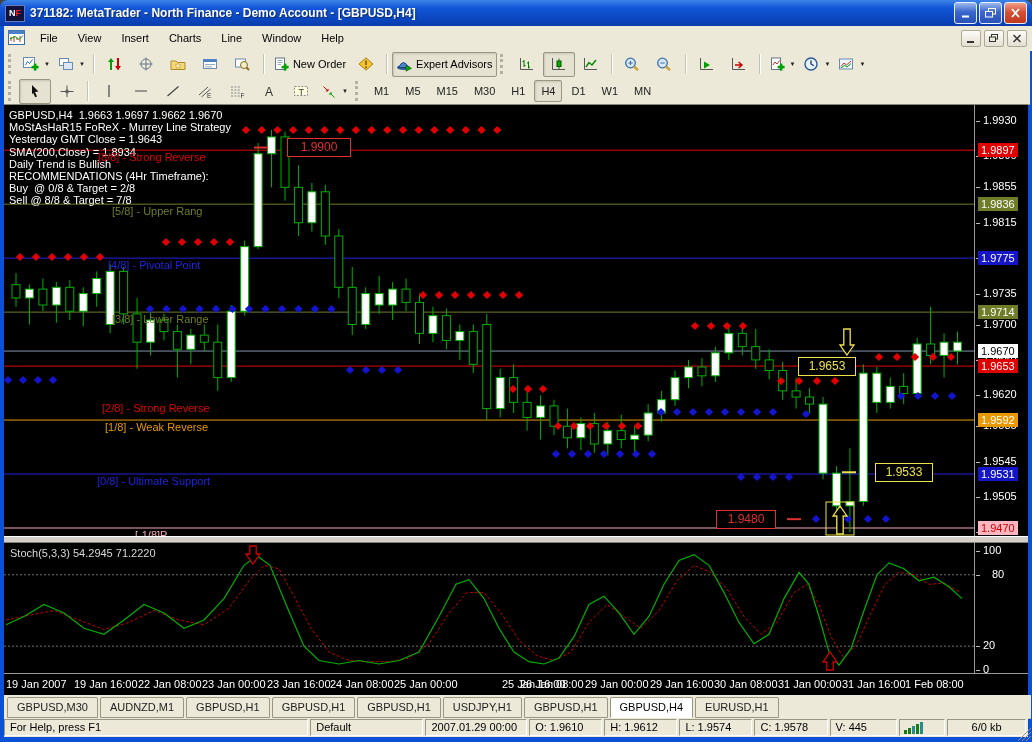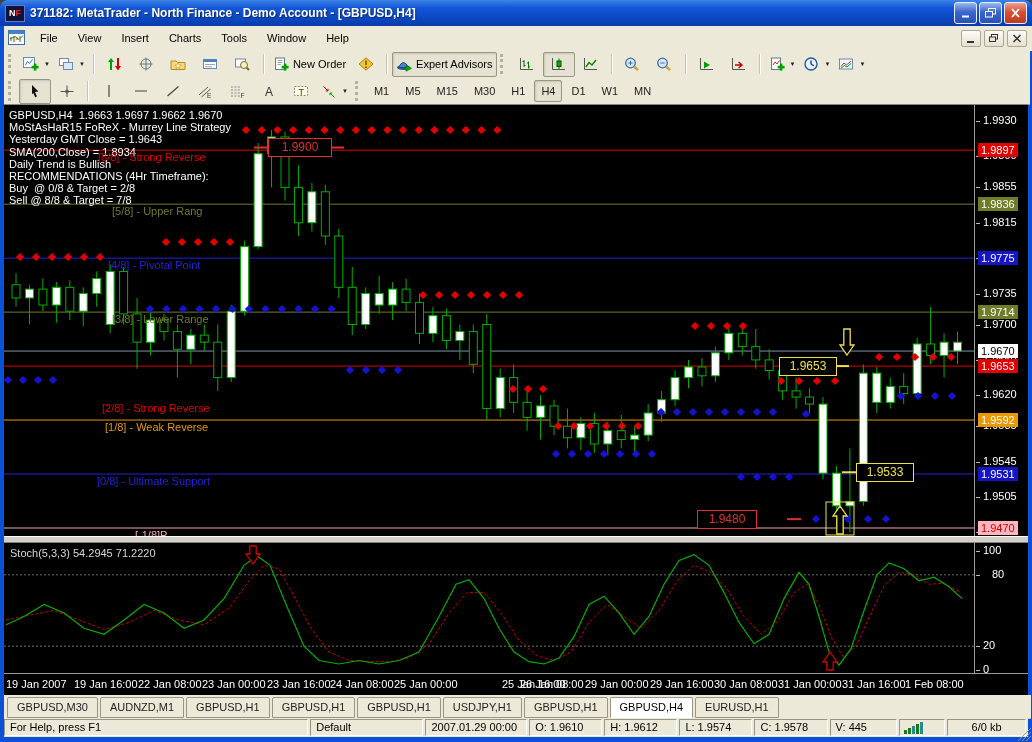--- a/index.html
+++ b/index.html
@@ -38,21 +38,21 @@
   .pane-main{position:absolute;left:0;top:0;width:970px;height:431px;overflow:hidden;}
   .axis-main{position:absolute;left:970px;top:0;width:54px;height:431px;border-left:1px solid #9a9a9a;}
   .splitter{position:absolute;left:0;top:431px;width:1024px;height:5px;background:#d4d0c8;border-top:1px solid #fff;border-bottom:1px solid #808080;}
   .pane-stoch{position:absolute;left:0;top:437px;width:970px;height:131px;overflow:hidden;}
   .axis-stoch{position:absolute;left:970px;top:437px;width:54px;height:131px;border-left:1px solid #9a9a9a;}
   .time-axis{position:absolute;left:0;top:568px;width:1024px;height:23px;border-top:1px solid #9a9a9a;}
   .time-label{position:absolute;top:4px;color:#fff;font-size:11px;white-space:nowrap;}
   .info-block{position:absolute;left:5px;top:4px;}
   .info-line{color:#fff;white-space:pre;line-height:12.2px;font-size:11px;}
   .murrey-label{position:absolute;font-size:11px;white-space:nowrap;}
-  .chart-tag{position:absolute;height:17px;line-height:16px;padding:0 4px;border:1px solid;font-size:12px;background:#000;z-index:5;}
+  .chart-tag{position:absolute;height:17px;line-height:16px;padding:0 4px;border:1px solid;font-size:12px;background:#000;z-index:5;margin-left:19px;}
   .axis-label{position:absolute;color:#fff;font-size:11px;left:8px;white-space:nowrap;}
   .axis-tick{position:absolute;left:1px;width:4px;height:1px;background:#bbb;}
   .axis-tag{position:absolute;left:3px;padding:0 3px;height:14px;line-height:14px;font-size:11px;white-space:nowrap;z-index:3;}
   .stoch-label{position:absolute;left:6px;top:5px;color:#d8d8d8;font-size:11px;}
   
   .tabbar{position:absolute;top:695px;left:4px;width:1024px;height:23px;background:#ece9d8;display:flex;align-items:flex-end;padding-left:3px;border-bottom:1px solid #c8c4b4;}
   .tab{height:19px;line-height:18px;padding:0 9px;border:1px solid #9a9684;background:#ece9d8;margin-right:2px;border-radius:2px 2px 0 0;color:#222;white-space:nowrap;}
   .tab.active{background:#fff;font-weight:normal;color:#000;border-bottom:1px solid #fff;margin-top:43px;}
   
   .statusbar{position:absolute;top:718px;left:4px;width:1024px;height:19px;background:#ece9d8;display:flex;align-items:stretch;}
@@ -96,21 +96,21 @@
         <rect x="0.5" y="0.5" width="16" height="14" fill="#fff" stroke="#3a6ea5"></rect>
         <rect x="0.5" y="0.5" width="16" height="3.5" fill="#4a80c8"></rect>
         <path d="M3 11 V7 M6 12 V6 M9 10 V7.5 M12 12 V6" stroke="#c03030"></path>
         <path d="M2 9 L7 6.5 L11 9.5 L15 5.5" stroke="#00a000" fill="none"></path>
       </svg>
     <div id="menu-items" style="display:flex;">
         <div class="menu-item">File</div>
         <div class="menu-item">View</div>
         <div class="menu-item">Insert</div>
         <div class="menu-item">Charts</div>
-        <div class="menu-item">Tools</div>
+        <div class="menu-item">Line</div>
         <div class="menu-item">Window</div>
         <div class="menu-item">Help</div>
       </div>
     <div class="mdi-controls">
       <div class="mdibtn">
           <svg width="12" height="11">
             <path d="M2 9 H9" stroke="#333" stroke-width="2"></path>
           </svg>
         </div>
       <div class="mdibtn">

